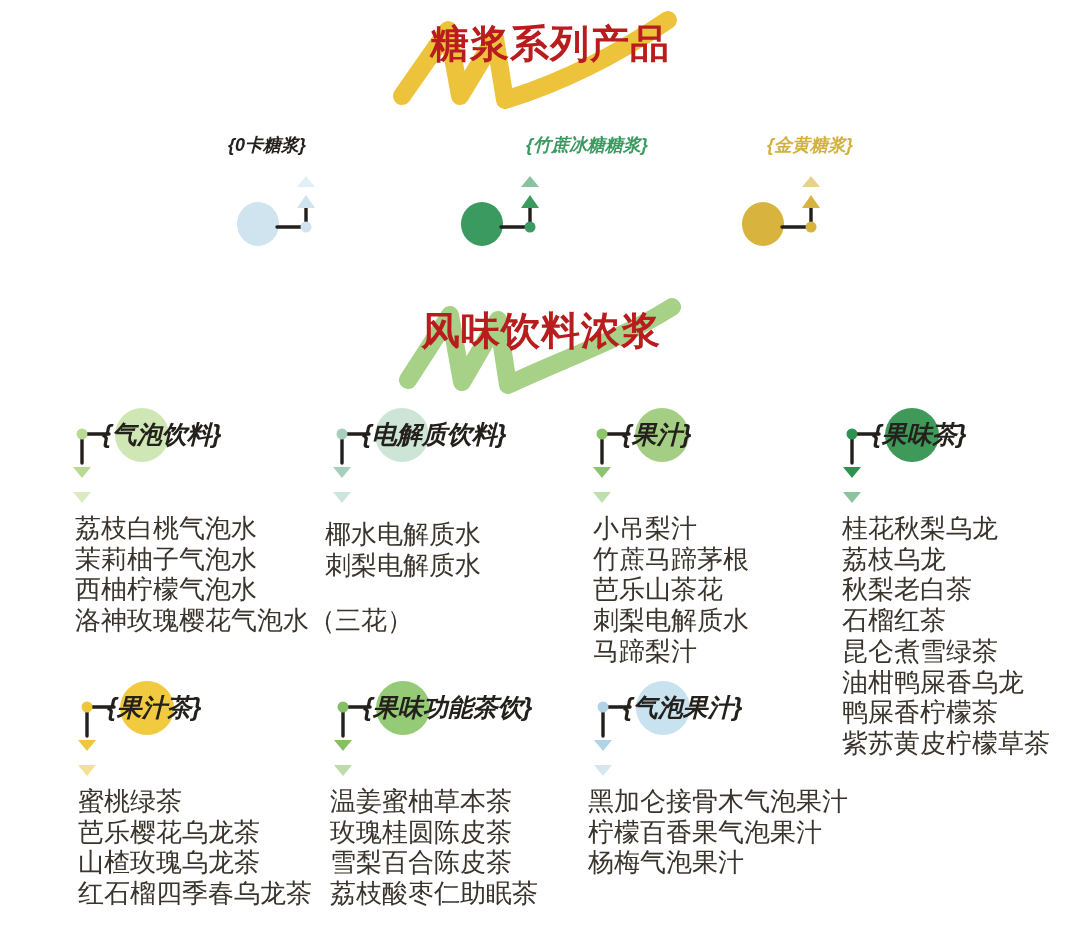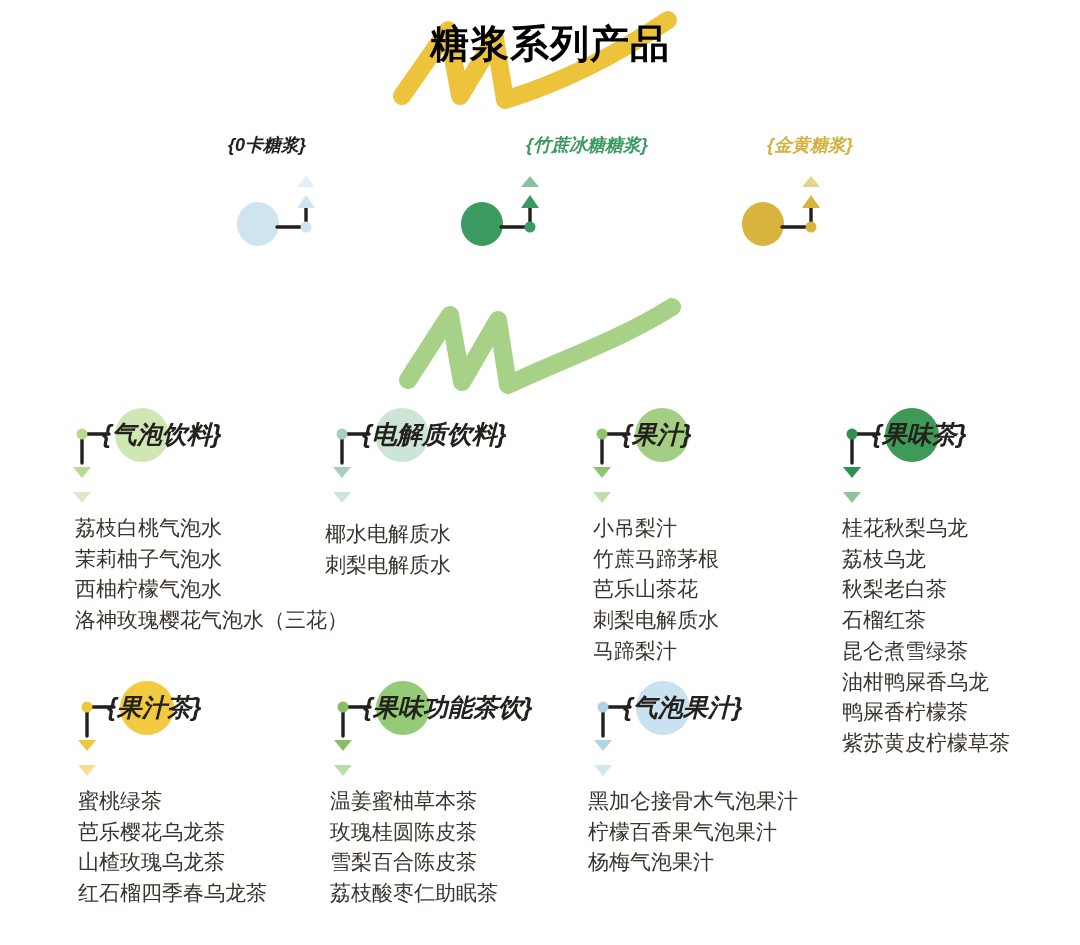--- a/index.html
+++ b/index.html
@@ -5,21 +5,21 @@
   html,body { margin:0; padding:0; background:#ffffff; }
   body { font-family:"Liberation Sans", sans-serif; }
   #canvas {
     position:relative; width:1080px; height:945px; background:#ffffff;
     overflow:hidden; color:#2b2722;
   }
 
   
   .title-text {
     position:absolute; text-align:center; font-weight:800; font-size:39px;
-    letter-spacing:1px; color:#000000; z-index:2; line-height:1.05;
+    letter-spacing:1px; color:#b91c1c; z-index:2; line-height:1.05;
     white-space:nowrap;
   }
   .brush { position:absolute; z-index:1; }
   .brush path { fill:none; stroke:var(--u,#eec33c); stroke-width:18;
     stroke-linecap:round; stroke-linejoin:round; }
 
   
   .syrup-label {
     position:absolute; width:220px; text-align:center; font-size:18px;
     font-weight:700; font-style:italic; color:var(--t,#24211d);
@@ -49,21 +49,21 @@
   .cat-label {
     position:absolute; z-index:1; font-size:25px; font-weight:700;
     font-style:italic; color:#24211d; white-space:nowrap;
     left:calc(var(--dot-x) + 20px); top:calc(var(--cy) - 16px);
     line-height:32px;
   }
   .cat-list {
     position:absolute; z-index:1; left:var(--list-x); top:var(--list-y);
   }
   .cat-list .list-item {
-    font-size:21px; line-height:30.7px; color:#3a342d; white-space:nowrap;
+    font-size:26px; line-height:30.7px; color:#3a342d; white-space:nowrap;
   }
 </style>
 </head>
 <body>
 
 <div id="canvas">
 
   <svg class="brush" style="left: 385px; top: 8px; --u: #eec33c;" width="300" height="105" viewBox="0 0 300 105">
     <path d="M 17 88 L 63 22 L 75 88 L 110 30 L 120 92 C 175 75 230 48 283 12"></path>
   </svg>
@@ -95,20 +95,21 @@
     <line class="cline" x1="40" y1="57" x2="69" y2="57"></line>
     <line class="cline" x1="69" y1="34" x2="69" y2="57"></line>
     <circle class="sdot" cx="69" cy="57" r="5.5"></circle>
     <polygon class="stri" points="69,25 60,38 78,38"></polygon>
     <polygon class="stri stri-light" points="69,6 60,17 78,17"></polygon>
   </svg>
 
   <svg class="brush" style="left: 395px; top: 295px; --u: #a6d187;" width="300" height="105" viewBox="0 0 300 105">
     <path d="M 13 85 L 55 20 L 67 87 L 103 25 L 113 90 C 165 65 225 45 277 12"></path>
   </svg>
+  <div class="title-text" style="left:385px; width:312px; top:311px;">风味饮料浓浆</div>
 
   <div class="category" style="--dot-x: 82px; --cy: 434px; --list-x: 75px; --list-y: 513px; --c: #cfe7b4; --a: #b9da93;">
     <div class="cat-circle"></div>
     <svg class="cat-connector" width="44" height="84" viewBox="0 0 44 84">
       <line class="cline" x1="10" y1="10" x2="37" y2="10"></line>
       <line class="cline" x1="10" y1="10" x2="10" y2="39"></line>
       <circle class="cdot" cx="10" cy="10" r="5.5"></circle>
       <polygon class="ctri" points="1,43 19,43 10,54"></polygon>
       <polygon class="ctri ctri-light" points="1,68 19,68 10,79"></polygon>
     </svg>

